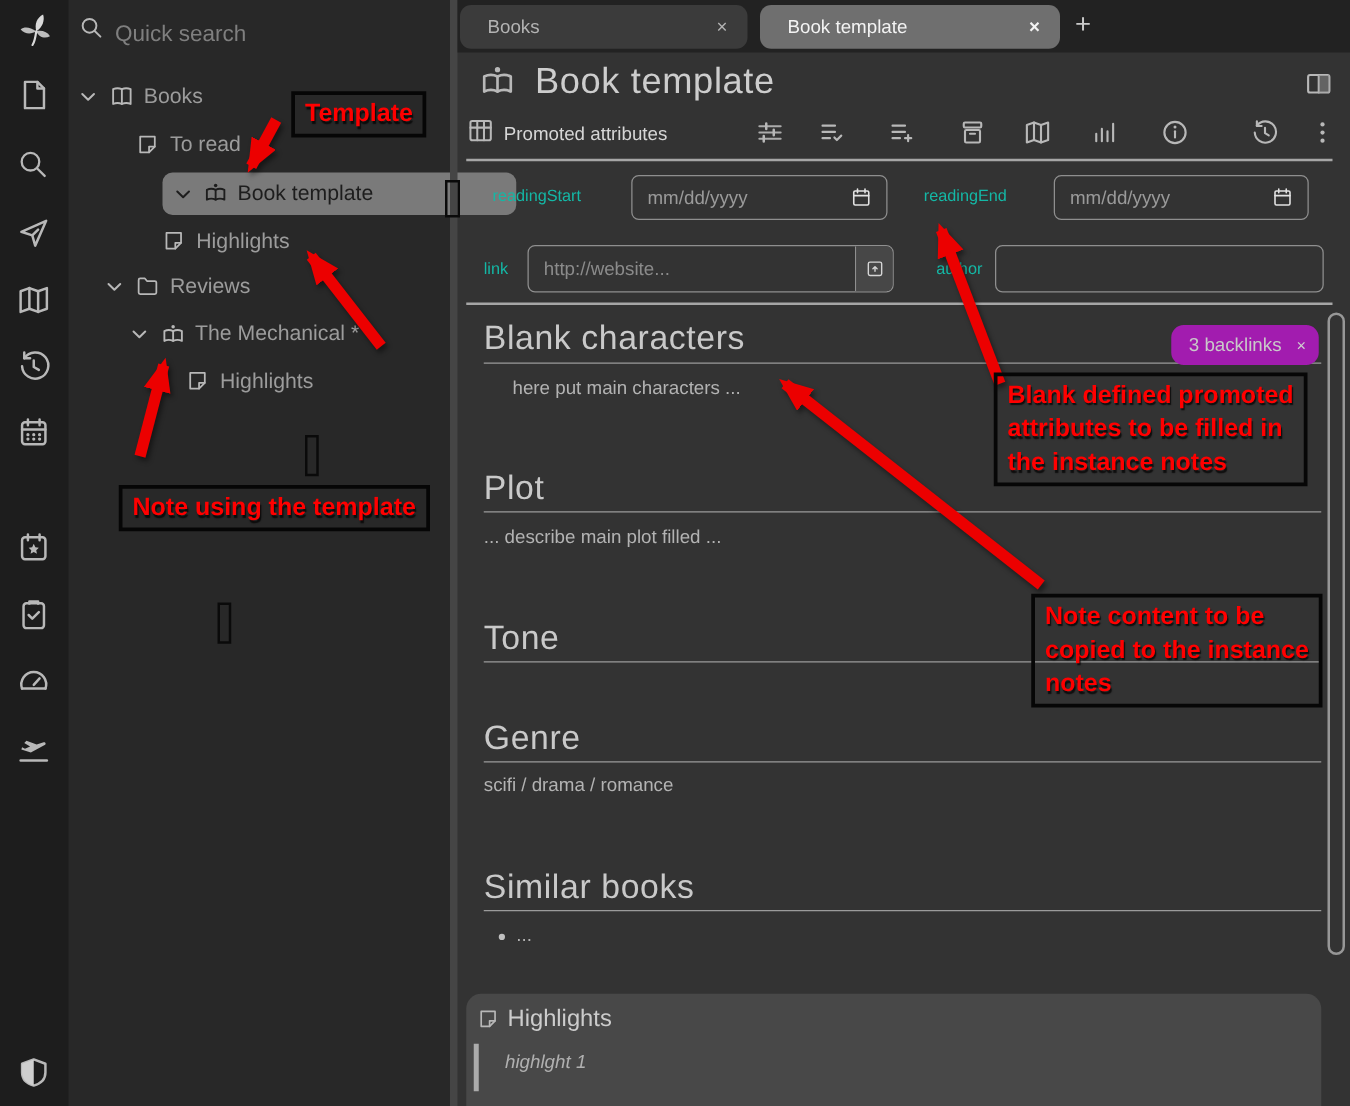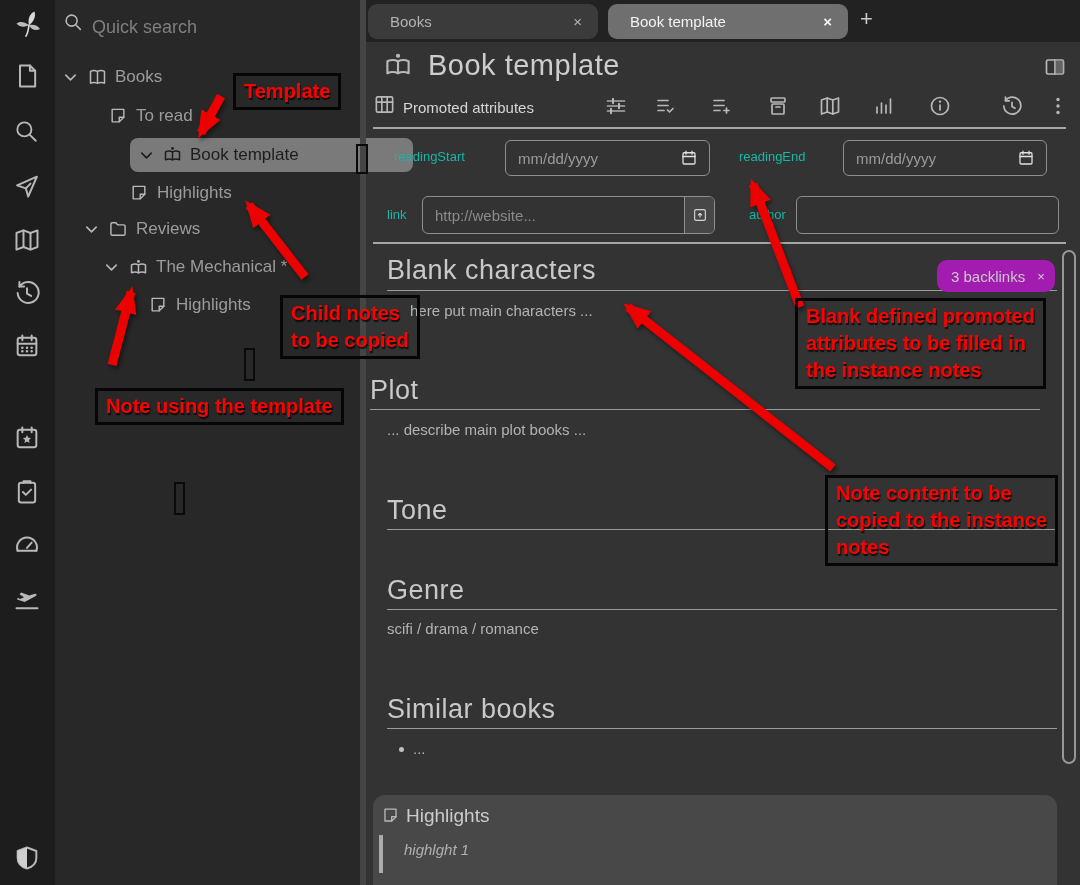--- a/index.html
+++ b/index.html
@@ -357,22 +357,22 @@
   <span class="abs attr-label" style="left:749px;top:207px">author</span>
   <div class="abs finput" style="left:796px;top:196px;width:261px;height:36px">
     <span class="ph"></span>
   </div>
 
   <div class="abs hr" style="left:373px;top:242px;width:693px"></div>
 
   <div class="abs sec-h" style="left:387px;top:255px;width:670px;height:35px">Blank characters</div>
   <div class="abs sec-b" style="left:410px;top:302px">here put main characters ...</div>
 
-  <div class="abs sec-h" style="left:370px;top:375px;width:670px;height:34px">Plot</div>
-  <div class="abs sec-b" style="left:387px;top:421px">... describe main plot books ...</div>
+  <div class="abs sec-h" style="left:387px;top:375px;width:670px;height:34px">Plot</div>
+  <div class="abs sec-b" style="left:387px;top:421px">... describe main plot filled ...</div>
 
   <div class="abs sec-h" style="left:387px;top:495px;width:670px;height:34px">Tone</div>
 
   <div class="abs sec-h" style="left:387px;top:575px;width:670px;height:34px">Genre</div>
   <div class="abs sec-b" style="left:387px;top:620px"><span class="misspell">scifi</span><span> / drama / romance</span></div>
 
   <div class="abs sec-h" style="left:387px;top:694px;width:670px;height:34px">Similar books</div>
   <div class="abs bullet-dot" style="left:399px;top:747px"></div>
   <div class="abs sec-b" style="left:413px;top:740px">...</div>
 
@@ -405,24 +405,20 @@
       <line x1="221" y1="96" x2="201" y2="133"></line>
       <line x1="305" y1="277" x2="249" y2="205"></line>
       <line x1="112" y1="365" x2="131" y2="292"></line>
       <line x1="800" y1="307" x2="753" y2="184"></line>
       <line x1="833" y1="468" x2="628" y2="307"></line>
     </g>
   </svg>
 
   <div class="abs anno" style="left:233px;top:73px">Template</div>
 
-  <div class="abs anno" style="left:280px;top:295px">
-    <div>Child notes</div>
-    <div>to be copied</div>
-  </div>
 
   <div class="abs anno" style="left:95px;top:388px">Note using the template</div>
 
   <div class="abs anno" style="left:795px;top:298px">
     <div>Blank defined promoted</div>
     <div>attributes to be filled in</div>
     <div>the instance notes</div>
   </div>
 
   <div class="abs anno" style="left:825px;top:475px">

